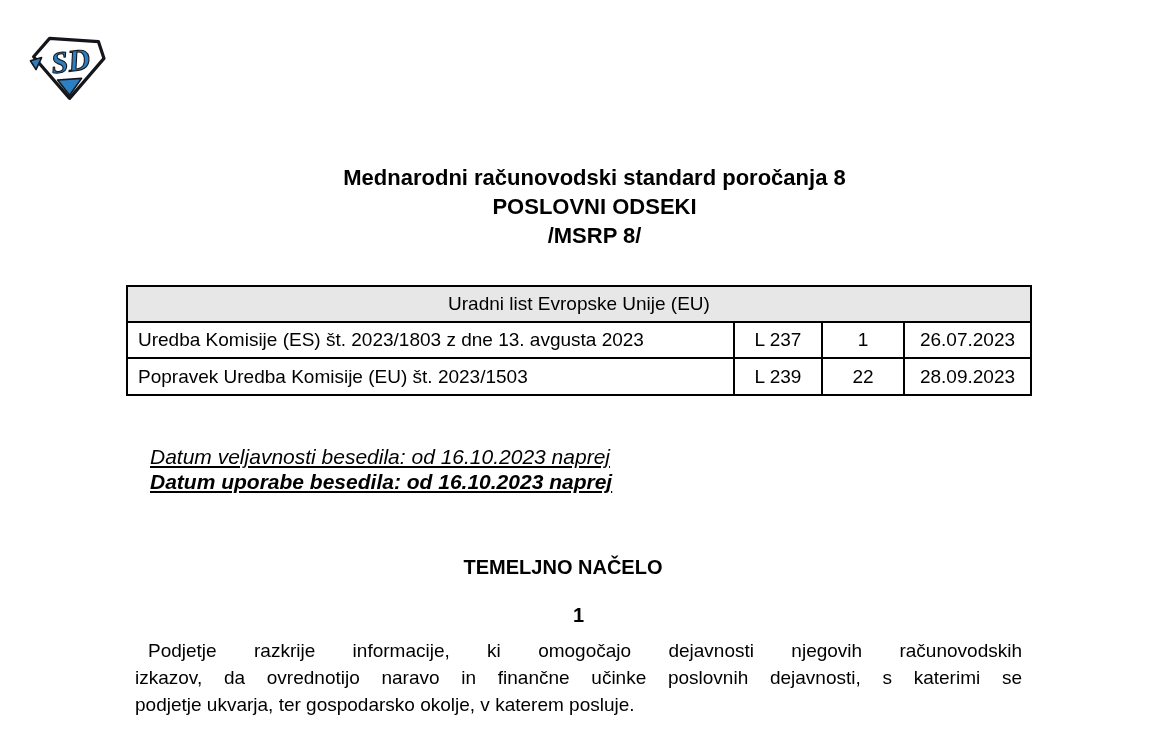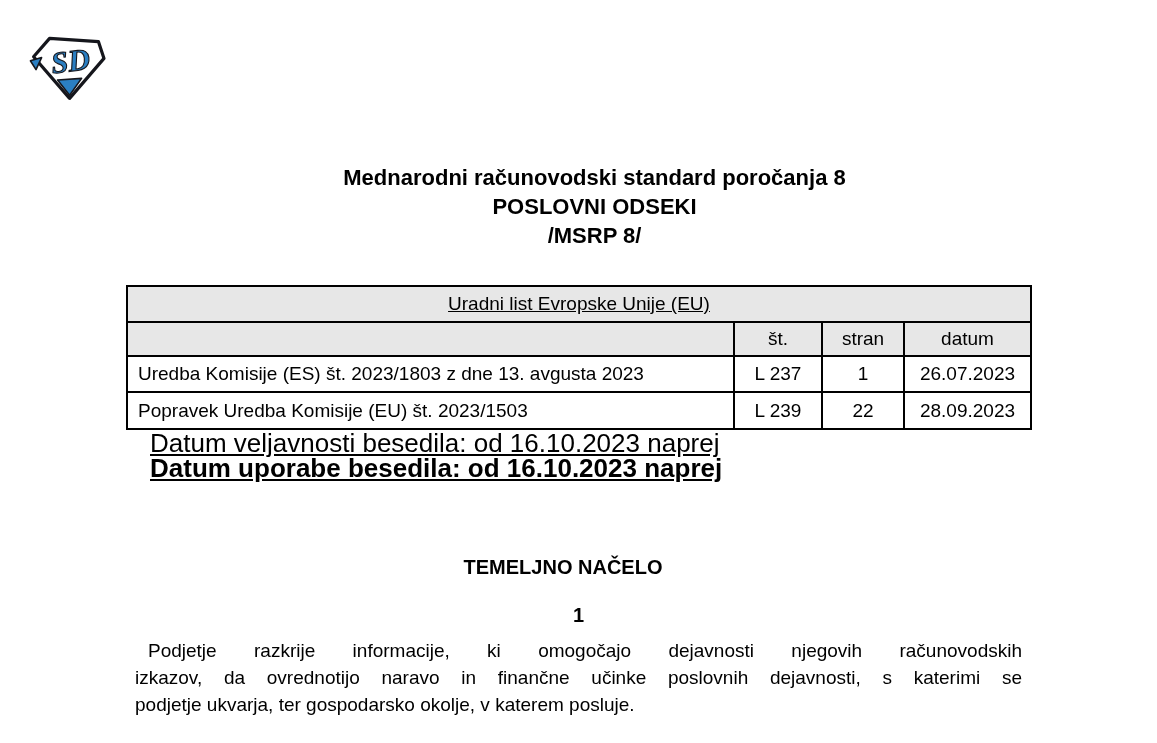--- a/index.html
+++ b/index.html
@@ -34,33 +34,34 @@
     table-layout: fixed;
   }
   table.journal td {
     border: 2px solid #000000;
     font-size: 19px;
     padding: 0 10px;
     overflow: hidden;
     white-space: nowrap;
   }
   table.journal tr.hdr td { background: #e7e7e7; }
-  td.tcell { text-align: center; height: 34px; text-decoration: underline; }
+  td.tcell { text-align: center; height: 34px; }
   tr.r2 td { height: 32px; }
   tr.r3 td { height: 34px; }
   tr.r4 td { height: 35px; }
   td.c { text-align: center; }
   td.name-cell { text-align: left; font-size: 18.5px; margin-left: 21px; }
 
   
   .dates {
     position: absolute;
-    left: 150px; top: 431px;
-    font-size: 26px;
+    left: 150px; top: 444px;
+    font-size: 21px;
     line-height: 25px;
+    font-style: italic;
   }
   .dates .l1 { text-decoration: underline; }
   .dates .l2 { text-decoration: underline; font-weight: bold; }
 
   
   .principle-heading {
     position: absolute;
     left: 0; top: 556px; width: 1126px;
     text-align: center;
     font-weight: bold;
@@ -105,26 +106,20 @@
     <colgroup>
       <col style="width:607px">
         <col style="width:88px">
         <col style="width:82px">
         <col style="width:127px">
     </colgroup>
     <tbody>
       <tr class="hdr">
         <td colspan="4" class="tcell">Uradni list Evropske Unije (EU)</td>
       </tr>
-      <tr class="hdr r2">
-        <td class="name-cell"></td>
-        <td class="c">št.</td>
-        <td class="c">stran</td>
-        <td class="c">datum</td>
-      </tr>
       <tr class="r3">
         <td class="name-cell">Uredba Komisije (ES) št. 2023/1803 z dne 13. avgusta 2023</td>
         <td class="c">L 237</td>
         <td class="c">1</td>
         <td class="c">26.07.2023</td>
       </tr>
       <tr class="r4">
         <td class="name-cell">Popravek Uredba Komisije (EU) št. 2023/1503</td>
         <td class="c">L 239</td>
         <td class="c">22</td>

